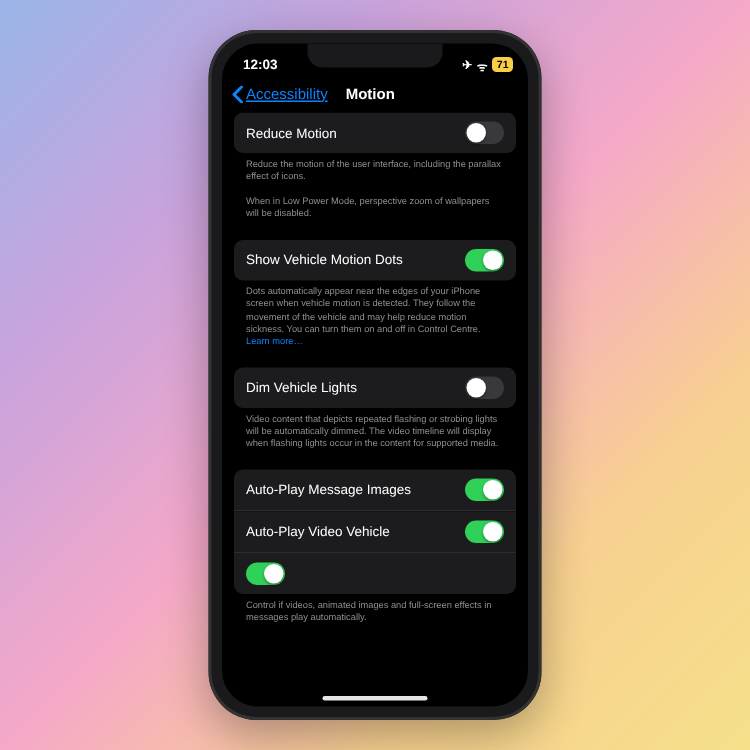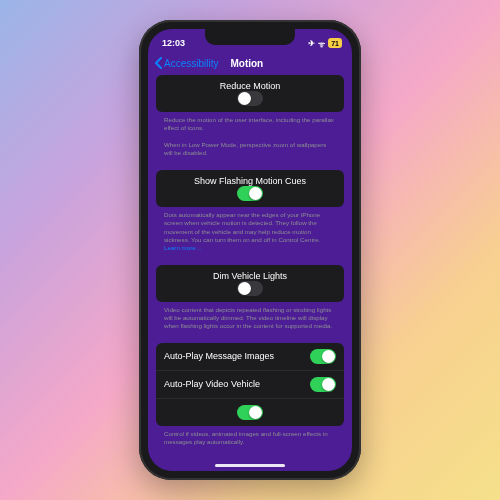--- a/index.html
+++ b/index.html
@@ -12,21 +12,21 @@
   .phone {
     width: 222px; height: 460px;
     background: #1a1a1c;
     border-radius: 32px;
     padding: 9px;
     box-shadow: 0 10px 30px rgba(0,0,0,0.3), inset 0 0 0 2px #333;
     position: relative;
   }
   .screen {
     width: 100%; height: 100%;
-    background: #4c1d95;
+    background: #000000;
     border-radius: 24px;
     overflow: hidden;
     position: relative;
     display: flex; flex-direction: column;
   }
   .notch {
     position: absolute; top: 0; left: 50%; transform: translateX(-50%);
     width: 90px; height: 16px;
     background: #1a1a1c;
     border-bottom-left-radius: 10px;
@@ -35,35 +35,35 @@
   }
   .status-bar {
     height: 24px; display: flex; justify-content: space-between; align-items: center;
     padding: 4px 10px 0 14px; color: #fff; font-size: 9px; font-weight: 600;
   }
   .status-right { display: flex; align-items: center; gap: 3px; font-size: 8px; }
   .battery { display:inline-flex; align-items:center; background:#f7ce46; color:#000; border-radius:3px; padding:0 3px; font-size:7px; font-weight:700; height:10px; }
   .nav {
     display: flex; align-items: center; padding: 4px 8px 6px 6px; gap: 2px;
   }
-  .back { display: flex; align-items: center; color: #0a84ff; font-size: 10px; }
+  .back { display: flex; align-items: center; color: #0a84ff; font-size: 10px; text-decoration: underline; }
   .back svg { margin-right: 1px; }
   .title { color: #fff; font-size: 10px; font-weight: 700; margin-left: 10px; }
   .content {
     flex: 1; overflow: hidden; padding: 0 8px;
     font-size: 7.5px; color: #8e8e93;
   }
   .group { margin-bottom: 6px; }
   .cell {
     background: #1c1c1e; border-radius: 0; padding: 6px 8px;
     display: flex; justify-content: space-between; align-items: center;
     border-bottom: 0.5px solid #2c2c2e;
   }
   .cell:first-child { border-top-left-radius: 6px; border-top-right-radius: 6px; }
-  .cell:last-child { border-bottom-left-radius: 6px; border-bottom-right-radius: 6px; border-bottom: none; flex-direction: column; }
+  .cell:last-child { border-bottom-left-radius: 6px; border-bottom-right-radius: 6px; border-bottom: none; }
   .cell-label { color: #fff; font-size: 9px; }
   .toggle {
     width: 26px; height: 15px; border-radius: 8px; position: relative;
     background: #39393d;
   }
   .toggle.on { background: #30d158; }
   .knob {
     position: absolute; width: 13px; height: 13px; border-radius: 50%;
     background: #fff; top: 1px; left: 1px; transition: left .1s;
     box-shadow: 0 1px 2px rgba(0,0,0,0.4);
@@ -114,21 +114,21 @@
               </div>
             </div>
           </div>
           <div class="footer" style="white-space: pre-line;">Reduce the motion of the user interface, including the parallax effect of icons.
 
 When in Low Power Mode, perspective zoom of wallpapers will be disabled.</div>
         </div>
         <div class="group">
           <div>
             <div class="cell">
-              <span class="cell-label">Show Flashing Motion Cues</span>
+              <span class="cell-label">Show Vehicle Motion Dots</span>
               <div class="toggle on">
                 <div class="knob"></div>
               </div>
             </div>
           </div>
           <div class="footer" style="white-space: pre-line;">Dots automatically appear near the edges of your iPhone screen when vehicle motion is detected. They follow the movement of the vehicle and may help reduce motion sickness. You can turn them on and off in Control Centre. <span class="link">Learn more…</span></div>
         </div>
         <div class="group">
           <div>
             <div class="cell">

